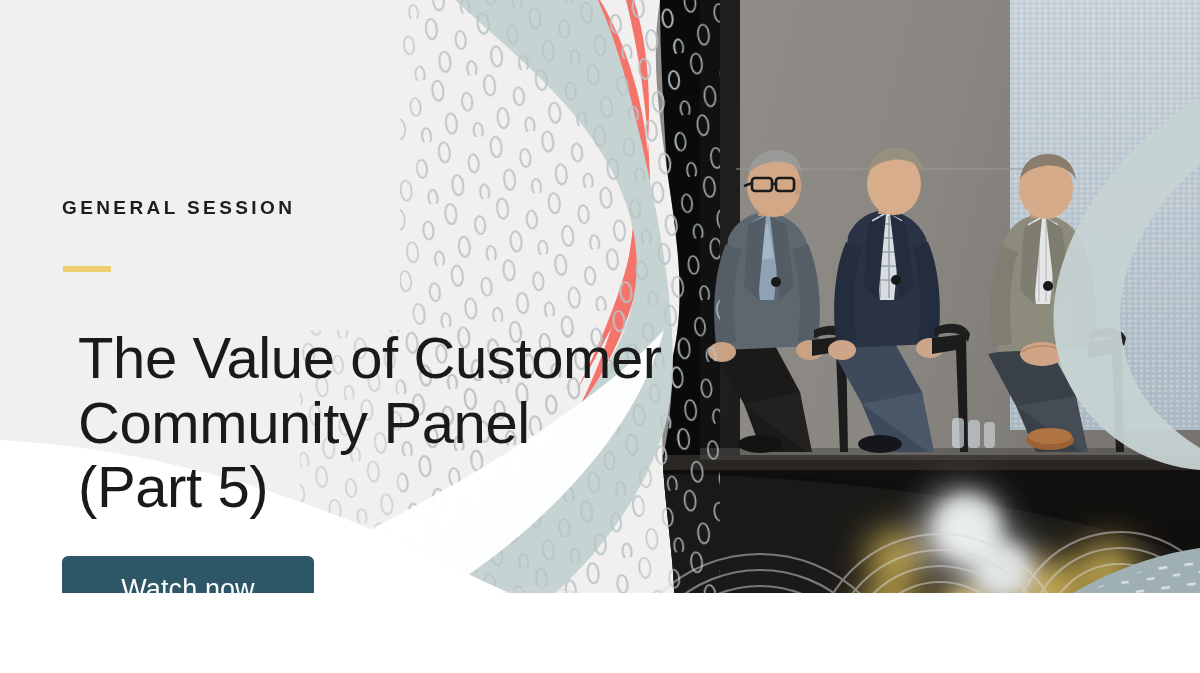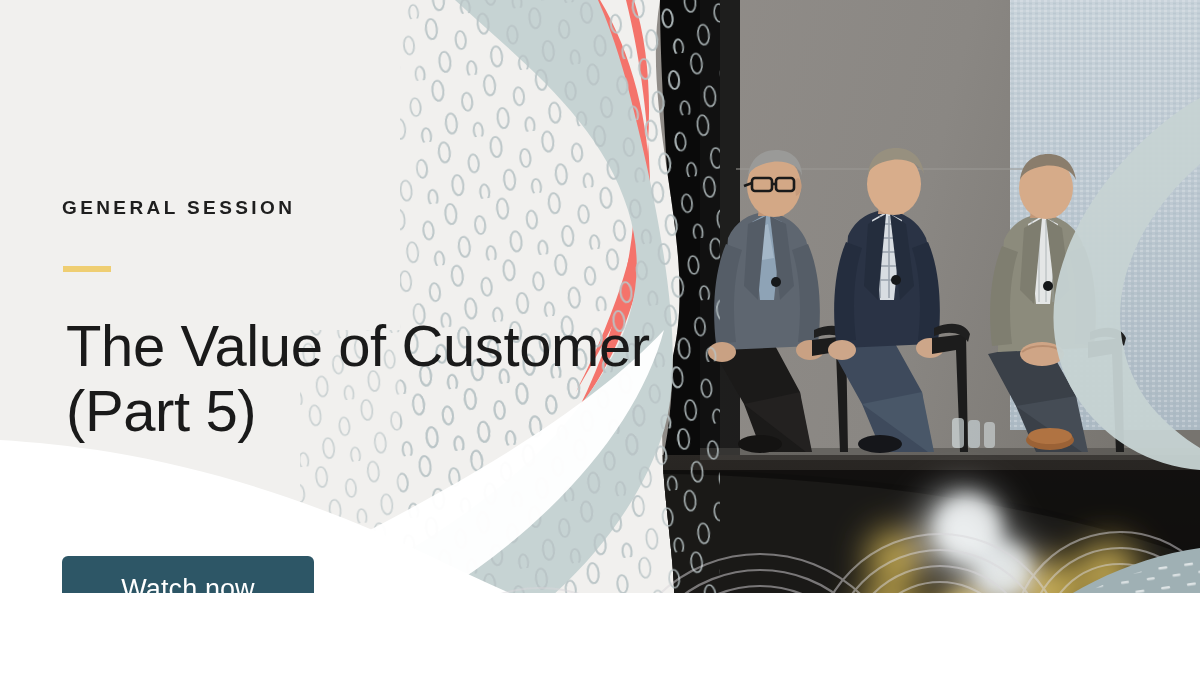--- a/index.html
+++ b/index.html
@@ -63,21 +63,21 @@
     left: 1px;
     width: 48px;
     height: 6px;
     background: #EFCE72;
   }
   .headline {
     position: absolute;
     top: 310px;
     left: 0;
     width: 640px;
-    margin: 4px;
+    margin: 16px;
     font-size: 58px;
     font-weight: 400;
     line-height: 1.115;
     letter-spacing: -0.4px;
     color: #1A1A1A;
   }
   .headline .hl-line { display: block; white-space: nowrap; }
 
   .cta-button {
     position: absolute;
@@ -443,19 +443,20 @@
   </div>
 
   <div class="content">
 
     <div class="eyebrow">GENERAL SESSION</div>
 
     <div class="accent-rule"></div>
 
     <h1 class="headline">
       <span class="hl-line">The Value of Customer</span>
+      <span class="hl-line">Community Panel</span>
       <span class="hl-line">(Part 5)</span>
     </h1>
 
     <button class="cta-button">Watch now</button>
   </div>
 
 </div>
 
 </body></html>

